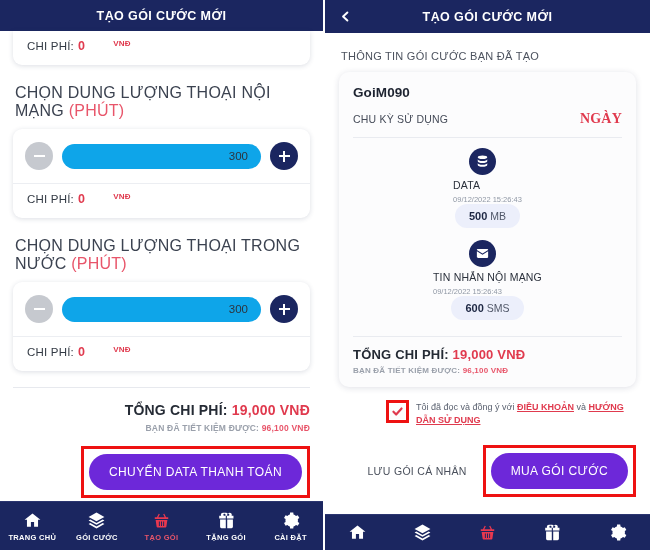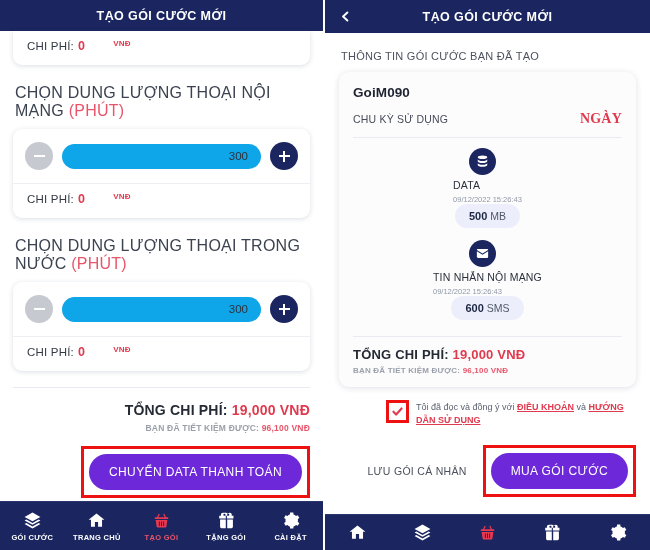--- a/index.html
+++ b/index.html
@@ -424,34 +424,34 @@
           <button class="pill-btn">CHUYỂN DATA THANH TOÁN</button>
         </div>
       </div>
 
     </div>
 
     <div class="bottomnav">
       <div class="nav-item">
         <span class="nav-icon">
           <svg width="19" height="19" viewBox="0 0 24 24" fill="#ffffff">
+              <path d="M12 3L2 11h3v9h5v-6h4v6h5v-9h3L12 3z"></path>
+            </svg>
+        </span>
+        <span class="nav-label">TRANG CHỦ</span>
+      </div>
+      <div class="nav-item">
+        <span class="nav-icon">
+          <svg width="19" height="19" viewBox="0 0 24 24" fill="#ffffff">
               <path d="M12 2L2 7.5 12 13l10-5.5L12 2z"></path>
               <path d="M2 12l10 5.5L22 12l-2.2-1.2L12 15l-7.8-4.2L2 12z"></path>
               <path d="M2 16.5L12 22l10-5.5-2.2-1.2L12 19.5l-7.8-4.2L2 16.5z"></path>
             </svg>
         </span>
         <span class="nav-label">GÓI CƯỚC</span>
-      </div>
-      <div class="nav-item">
-        <span class="nav-icon">
-          <svg width="19" height="19" viewBox="0 0 24 24" fill="#ffffff">
-              <path d="M12 3L2 11h3v9h5v-6h4v6h5v-9h3L12 3z"></path>
-            </svg>
-        </span>
-        <span class="nav-label">TRANG CHỦ</span>
       </div>
       <div class="nav-item active">
         <span class="nav-icon">
           <svg width="19" height="19" viewBox="0 0 24 24" fill="#e8384f">
               <path d="M8.5 3.5L6.2 8H3.5v2.2h17V8h-2.7l-2.3-4.5-1.4.7L16 8H8l1.9-3.8-1.4-.7z"></path>
               <path d="M4.6 11.4l1.2 8.1c.1.8.8 1.4 1.6 1.4h9.2c.8 0 1.5-.6 1.6-1.4l1.2-8.1H4.6zm4.1 1.9h1.2v5.6H8.7v-5.6zm2.7 0h1.2v5.6h-1.2v-5.6zm2.7 0h1.2v5.6h-1.2v-5.6z"></path>
             </svg>
         </span>
         <span class="nav-label">TẠO GÓI</span>
       </div>

